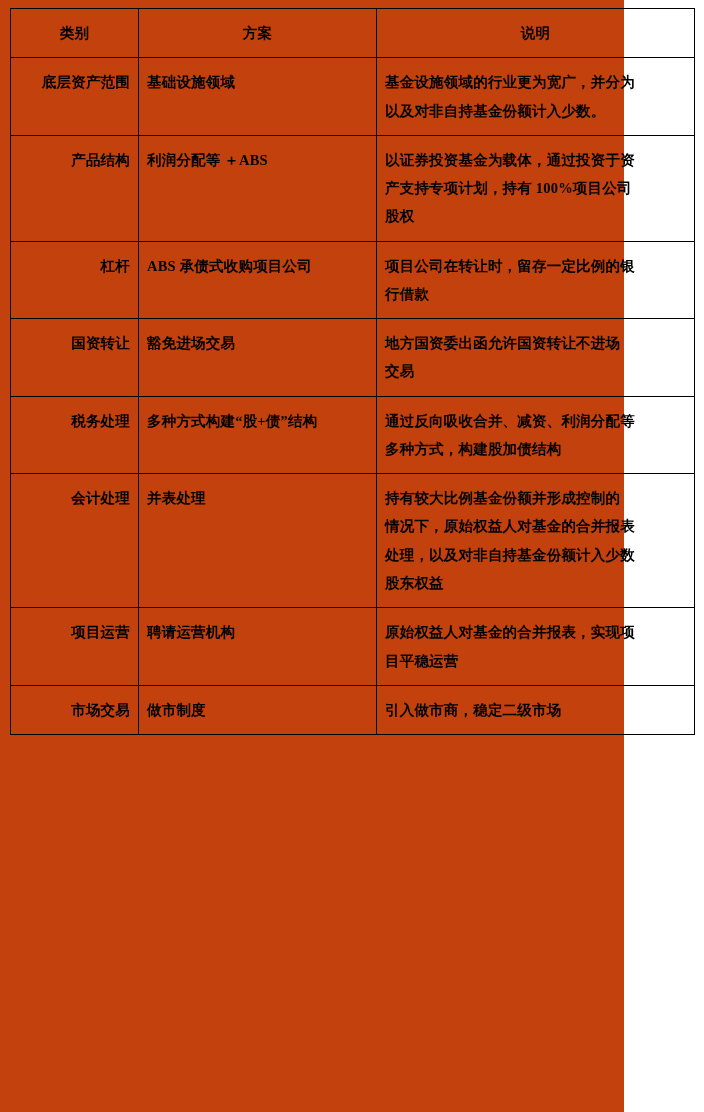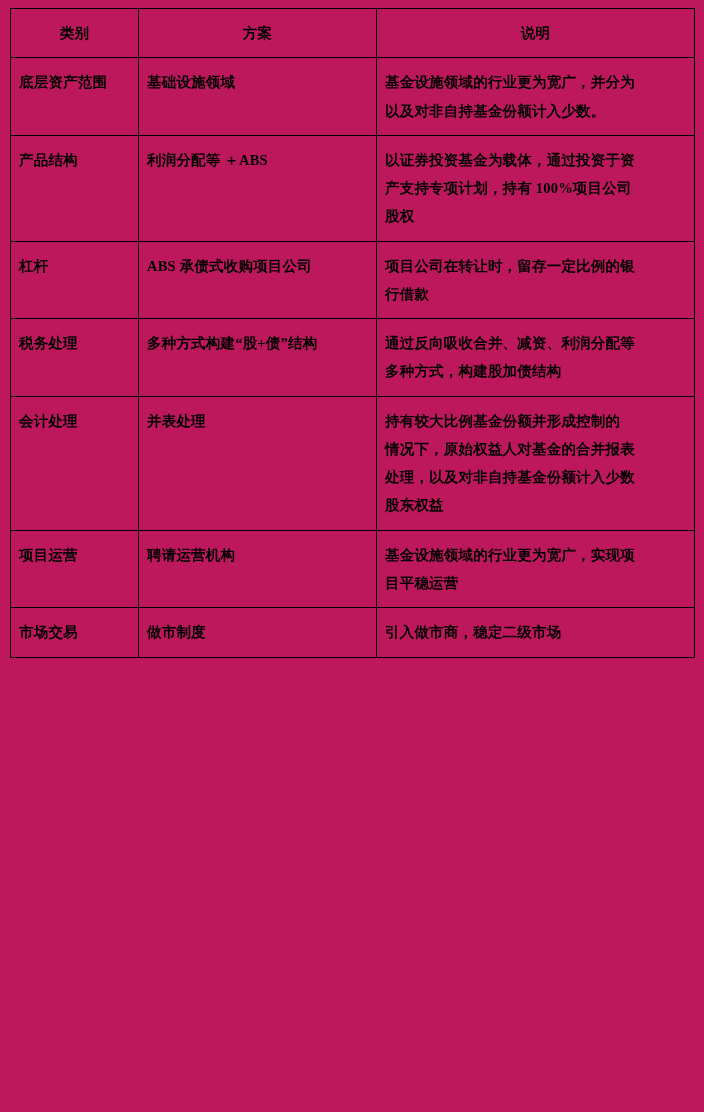--- a/index.html
+++ b/index.html
@@ -7,25 +7,25 @@
     padding: 0;
     background: #ffffff;
   }
   body {
     width: 704px;
     height: 1112px;
     font-family: "Liberation Serif", "DejaVu Serif", serif;
     color: #000000;
   }
   .page {
-    width: 704px;
+    width: 624px;
     height: 1112px;
     box-sizing: border-box;
     padding: 8px 10px 6px 10px;
-    background: #be185d;
+    background: #c2410c;
   }
   table.spec-table {
     width: 684px;
     border-collapse: collapse;
     table-layout: fixed;
   }
   table.spec-table td,
   table.spec-table th {
     border: 1px solid #000000;
     vertical-align: top;
@@ -40,21 +40,21 @@
   col.c-desc     { width: 318px; }
 
   thead th {
     text-align: center;
     font-size: 15px;
     padding-top: 12px;
     padding-bottom: 12px;
     line-height: 1.4;
   }
   td.cell-category {
-    text-align: left;
+    text-align: right;
   }
   td.cell-plan {
     text-align: left;
   }
   td.cell-desc {
     text-align: left;
   }
   .ln { display: block; }
 </style>
 </head>
@@ -94,20 +94,28 @@
         </tr>
         <tr>
           <td class="cell-category">杠杆</td>
           <td class="cell-plan">ABS 承债式收购项目公司</td>
           <td class="cell-desc">
             <span class="ln">项目公司在转让时，留存一定比例的银</span>
             <span class="ln">行借款</span>
           </td>
         </tr>
         <tr>
+          <td class="cell-category">国资转让</td>
+          <td class="cell-plan">豁免进场交易</td>
+          <td class="cell-desc">
+            <span class="ln">地方国资委出函允许国资转让不进场</span>
+            <span class="ln">交易</span>
+          </td>
+        </tr>
+        <tr>
           <td class="cell-category">税务处理</td>
           <td class="cell-plan">多种方式构建“股+债”结构</td>
           <td class="cell-desc">
             <span class="ln">通过反向吸收合并、减资、利润分配等</span>
             <span class="ln">多种方式，构建股加债结构</span>
           </td>
         </tr>
         <tr>
           <td class="cell-category">会计处理</td>
           <td class="cell-plan">并表处理</td>
@@ -115,21 +123,21 @@
             <span class="ln">持有较大比例基金份额并形成控制的</span>
             <span class="ln">情况下，原始权益人对基金的合并报表</span>
             <span class="ln">处理，以及对非自持基金份额计入少数</span>
             <span class="ln">股东权益</span>
           </td>
         </tr>
         <tr>
           <td class="cell-category">项目运营</td>
           <td class="cell-plan">聘请运营机构</td>
           <td class="cell-desc">
-            <span class="ln">基金设施领域的行业更为宽广，实现项</span>
+            <span class="ln">原始权益人对基金的合并报表，实现项</span>
             <span class="ln">目平稳运营</span>
           </td>
         </tr>
         <tr>
           <td class="cell-category">市场交易</td>
           <td class="cell-plan">做市制度</td>
           <td class="cell-desc">
             <span class="ln">引入做市商，稳定二级市场</span>
           </td>
         </tr>

